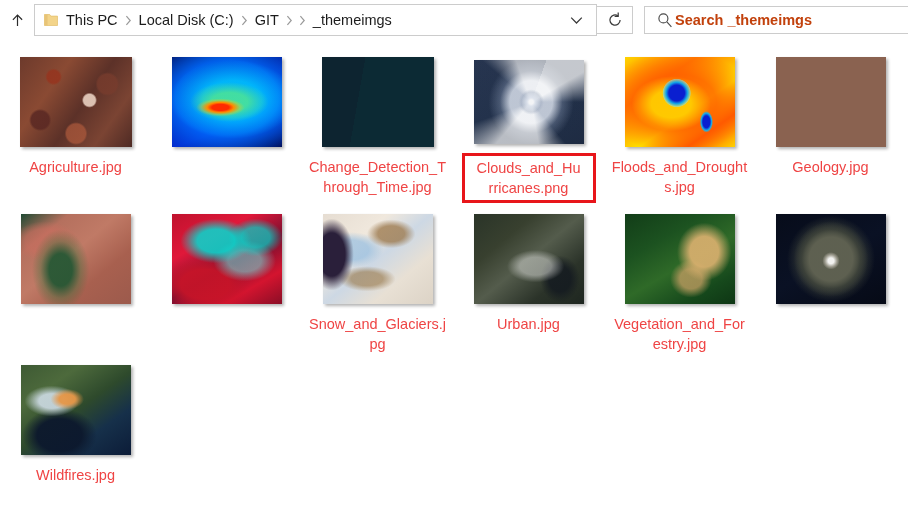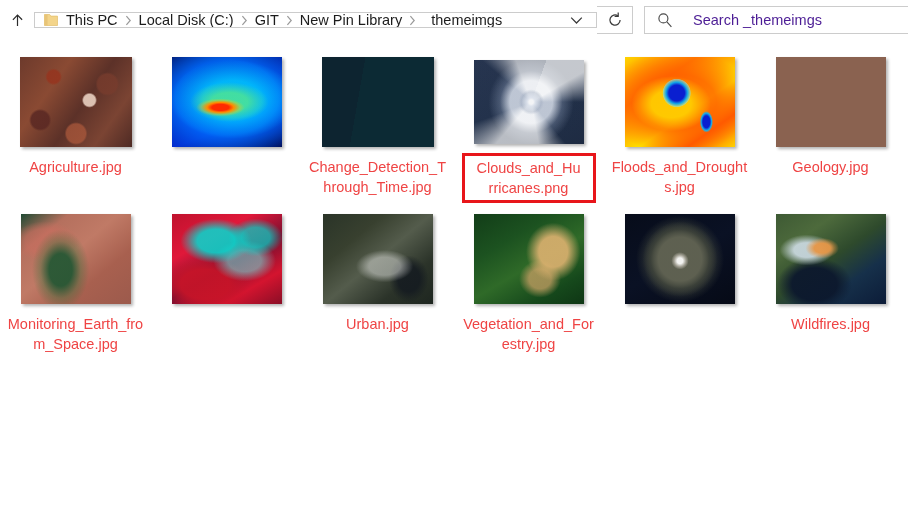--- a/index.html
+++ b/index.html
@@ -38,21 +38,21 @@
     align-items: center;
     justify-content: center;
     color: #2b2b2b;
     flex: 0 0 auto;
   }
   .nav-up svg { display: block; }
 
   .addressbar {
     flex: 0 0 auto;
     width: 563px;
-    height: 16px;
+    height: 32px;
     box-sizing: border-box;
     border: 1px solid #cccccc;
     background: #ffffff;
     display: flex;
     align-items: center;
     padding: 0 0 0 7px;
     overflow: hidden;
     text-align: right;
   }
 
@@ -135,25 +135,26 @@
     width: 20px;
     height: 18px;
     display: flex;
     align-items: center;
     justify-content: center;
     color: #4a4a4a;
   }
   .search-icon svg { display: block; }
 
   .search-placeholder {
-    margin-left: 18px;
+    margin-left: 0;
     font-size: 14.5px;
-    color: #4c1d95;
+    color: #c2410c;
     line-height: 18px;
     white-space: nowrap;
+    font-weight: bold;
   }
 
   
   .content {
     position: absolute;
     left: 0;
     top: 40px;
     width: 908px;
     height: 487px;
     background: #ffffff;
@@ -343,21 +344,20 @@
             <svg width="7" height="11" viewBox="0 0 7 11">
               <path d="M1.4 1.2 L5.2 5.5 L1.4 9.8" stroke="#9a9a9a" stroke-width="1.2" fill="none"></path>
             </svg>
           </span>
         <span class="crumb">GIT</span>
         <span class="crumb-sep">
             <svg width="7" height="11" viewBox="0 0 7 11">
               <path d="M1.4 1.2 L5.2 5.5 L1.4 9.8" stroke="#9a9a9a" stroke-width="1.2" fill="none"></path>
             </svg>
           </span>
-        <span class="crumb">New Pin Library</span>
         <span class="crumb-sep">
             <svg width="7" height="11" viewBox="0 0 7 11">
               <path d="M1.4 1.2 L5.2 5.5 L1.4 9.8" stroke="#9a9a9a" stroke-width="1.2" fill="none"></path>
             </svg>
           </span>
         <span class="crumb">_themeimgs</span>
       </div>
 
       <div class="addr-chevron">
         <span>
@@ -436,28 +436,35 @@
             </div>
           </div>
           <div class="tile-label">Geology.jpg</div>
         </div>
         <div class="tile">
           <div class="thumb-wrap">
             <div class="thumb" style="width: 110px; height: 90px;">
               <div class="art a-monitor"></div>
             </div>
           </div>
-          <div class="tile-label">Monitoring_Earth_from_Space.jpg</div>
         </div>
         <div class="tile">
           <div class="thumb-wrap">
             <div class="thumb" style="width: 110px; height: 90px;">
               <div class="art a-ocean"></div>
             </div>
           </div>
+        </div>
+        <div class="tile">
+          <div class="thumb-wrap">
+            <div class="thumb" style="width: 110px; height: 90px;">
+              <div class="art a-snow"></div>
+            </div>
+          </div>
+          <div class="tile-label">Snow_and_Glaciers.jpg</div>
         </div>
         <div class="tile">
           <div class="thumb-wrap">
             <div class="thumb" style="width: 110px; height: 90px;">
               <div class="art a-urban"></div>
             </div>
           </div>
           <div class="tile-label">Urban.jpg</div>
         </div>
         <div class="tile">

